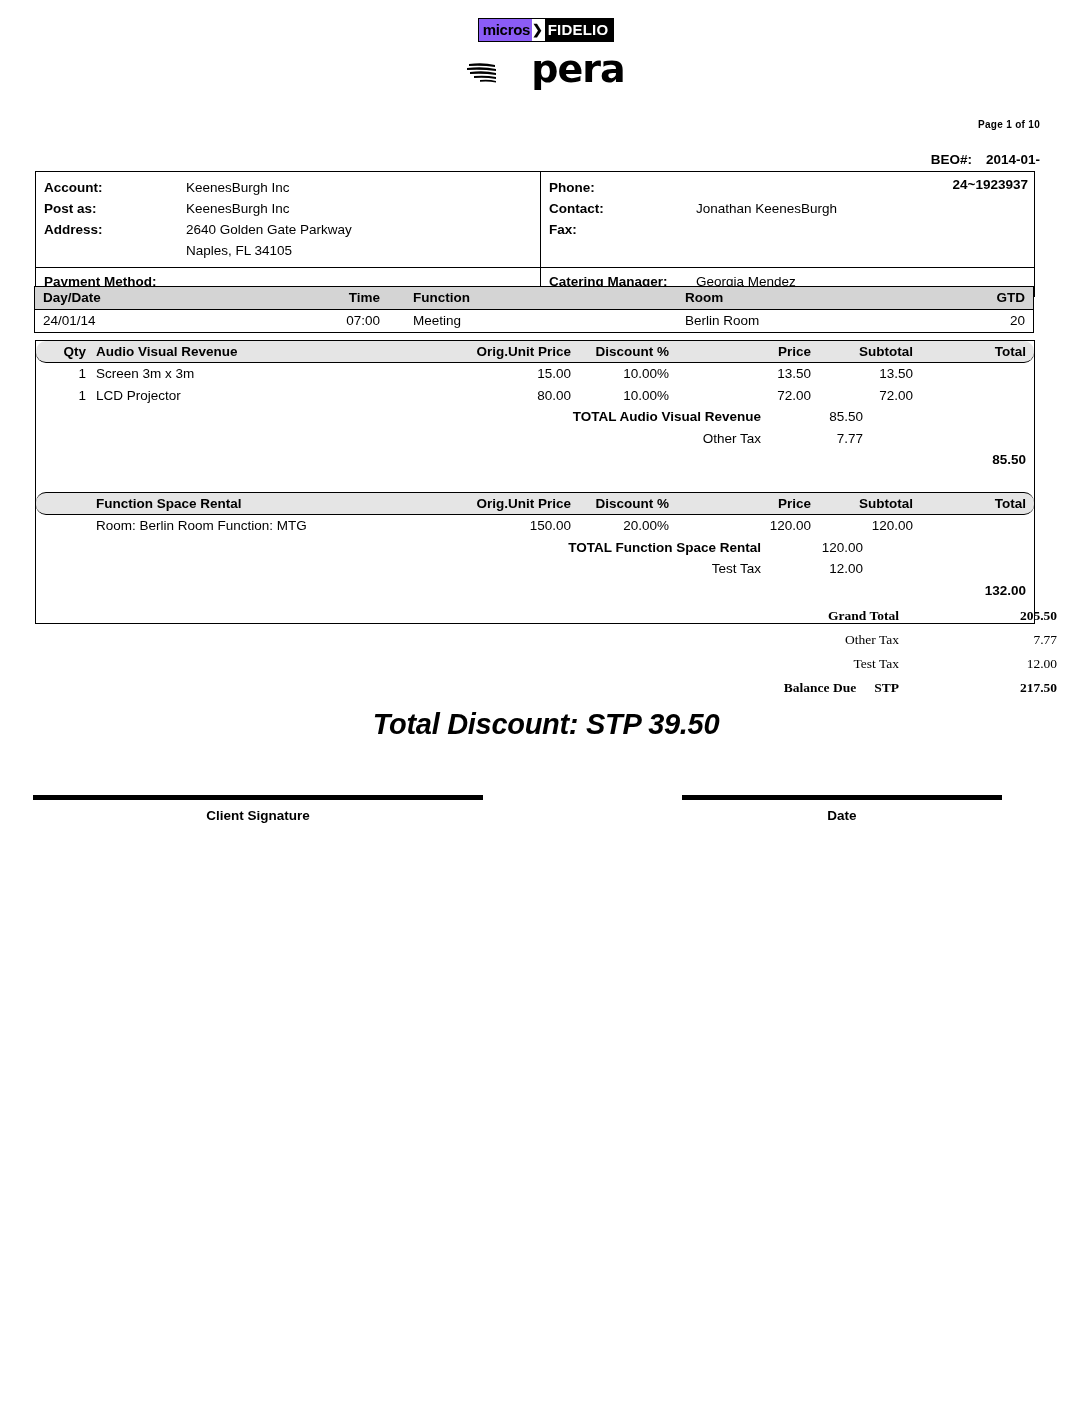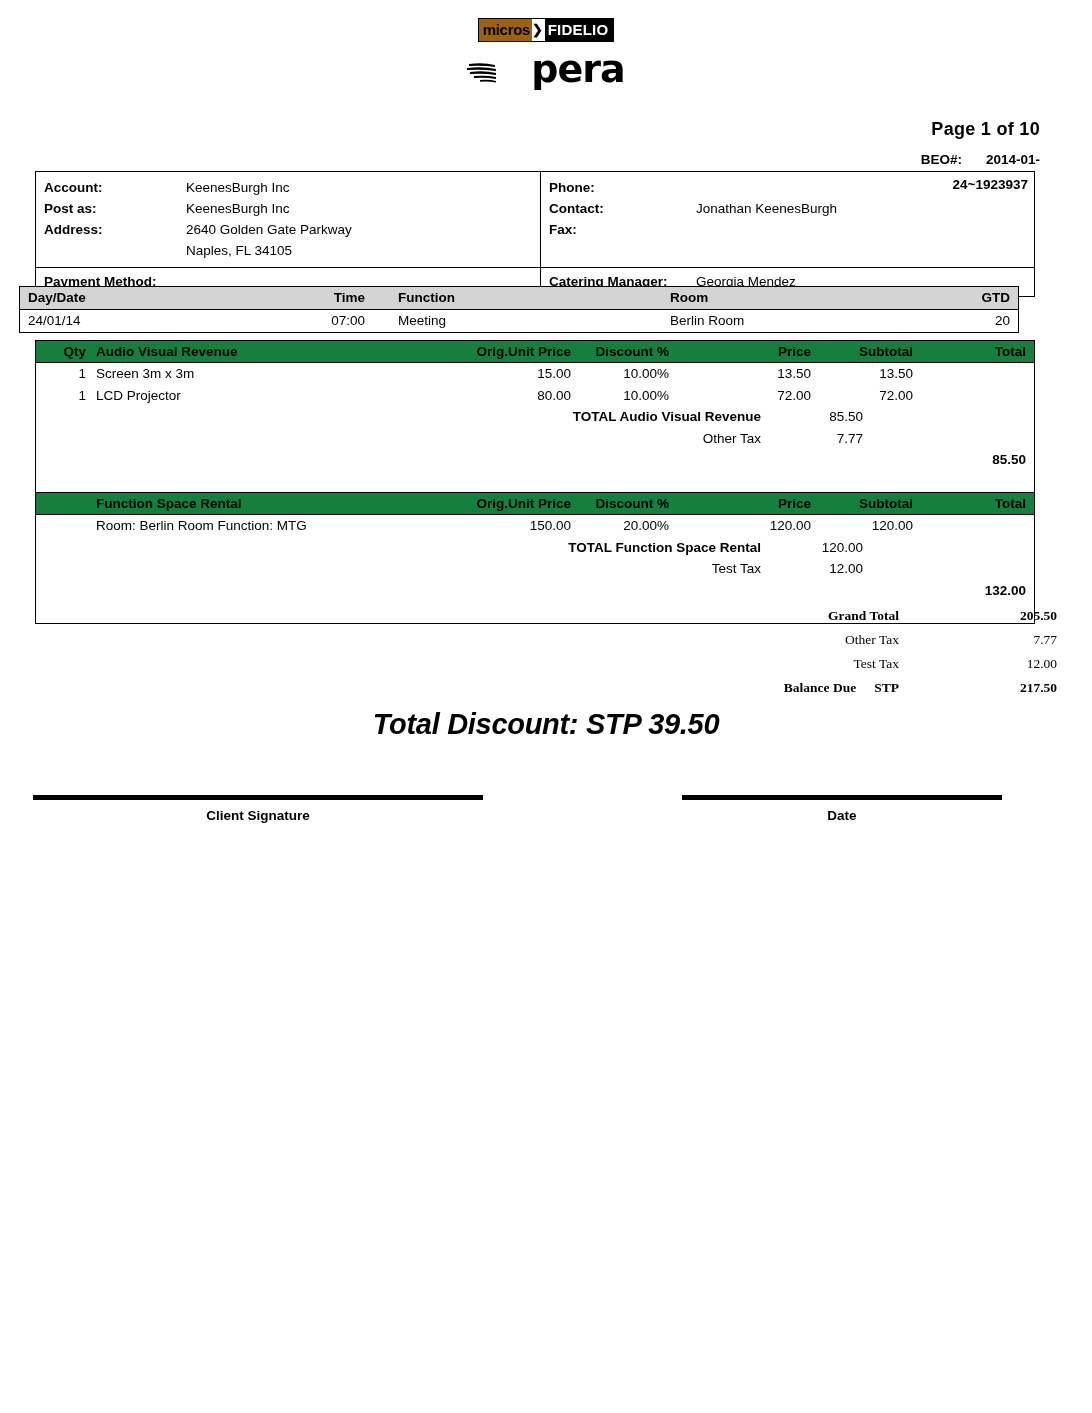--- a/index.html
+++ b/index.html
@@ -33,21 +33,21 @@
     display: inline-flex;
     align-items: stretch;
     border: 1px solid #000;
     height: 22px;
     line-height: 22px;
     font-size: 15px;
     font-weight: bold;
     letter-spacing: -0.3px;
   }
   .micros-left {
-    background: #a16207;
+    background: #8b5cf6;
     color: #000000;
     padding: 0 2px 0 4px;
     font-style: normal;
   }
   .micros-arrow {
     background: #ffffff;
     color: #000000;
     font-size: 13px;
     padding-right: 2px;
   }
@@ -87,34 +87,34 @@
     font-weight: bold;
     margin-top: 14px;
     letter-spacing: -0.1px;
   }
 
   
   .page-num {
     position: absolute;
     right: 52px;
     top: 119px;
-    font-size: 18px;
+    font-size: 10px;
     font-weight: bold;
     letter-spacing: 0.3px;
     padding-left: 16px;
   }
   .beo-line {
     position: absolute;
     right: 52px;
     top: 152px;
     font-size: 13.5px;
     font-weight: bold;
     white-space: nowrap;
   }
-  .beo-line .beo-label { margin-right: 24px; }
+  .beo-line .beo-label { margin-right: 14px; }
 
   
   .info-box {
     position: absolute;
     left: 35px;
     top: 171px;
     width: 1000px;
     border: 1.5px solid #000;
     box-sizing: border-box;
   }
@@ -152,21 +152,21 @@
   .info-bottom {
     display: flex;
     border-top: 1.5px solid #000;
   }
   .info-bottom .info-col.left { width: 505px; border-right: 1.5px solid #000; padding: 3px 0 4px 0;}
   .info-bottom .info-col.right { width: 493px; padding: 3px 0 4px 0;}
 
   
   .sched {
     position: absolute;
-    left: 19px;
+    left: 34px;
     top: 286px;
     width: 1000px;
     border: 1.5px solid #000;
     box-sizing: border-box;
   }
   .sched-head, .sched-row {
     display: flex;
     font-size: 13.5px;
     height: 22px;
     line-height: 22px;
@@ -186,26 +186,27 @@
   .rev-box {
     position: absolute;
     left: 35px;
     top: 340px;
     width: 1000px;
     border: 1.5px solid #000;
     box-sizing: border-box;
   }
   .rev-head {
     display: flex;
-    background: #15803d;
+    background: #e5e5e5;
     font-weight: bold;
     font-size: 13.5px;
     height: 21px;
     line-height: 21px;
     border-bottom: 1.5px solid #000;
+    border-radius: 10px;
   }
   .rev-head.second { border-top: 1.5px solid #000; }
   .rev-row {
     display: flex;
     font-size: 13.5px;
     height: 21.5px;
     line-height: 21.5px;
   }
   .r-qty     { width: 50px; text-align: right; box-sizing: border-box; }
   .r-desc    { width: 345px; padding-left: 10px; box-sizing: border-box; }

